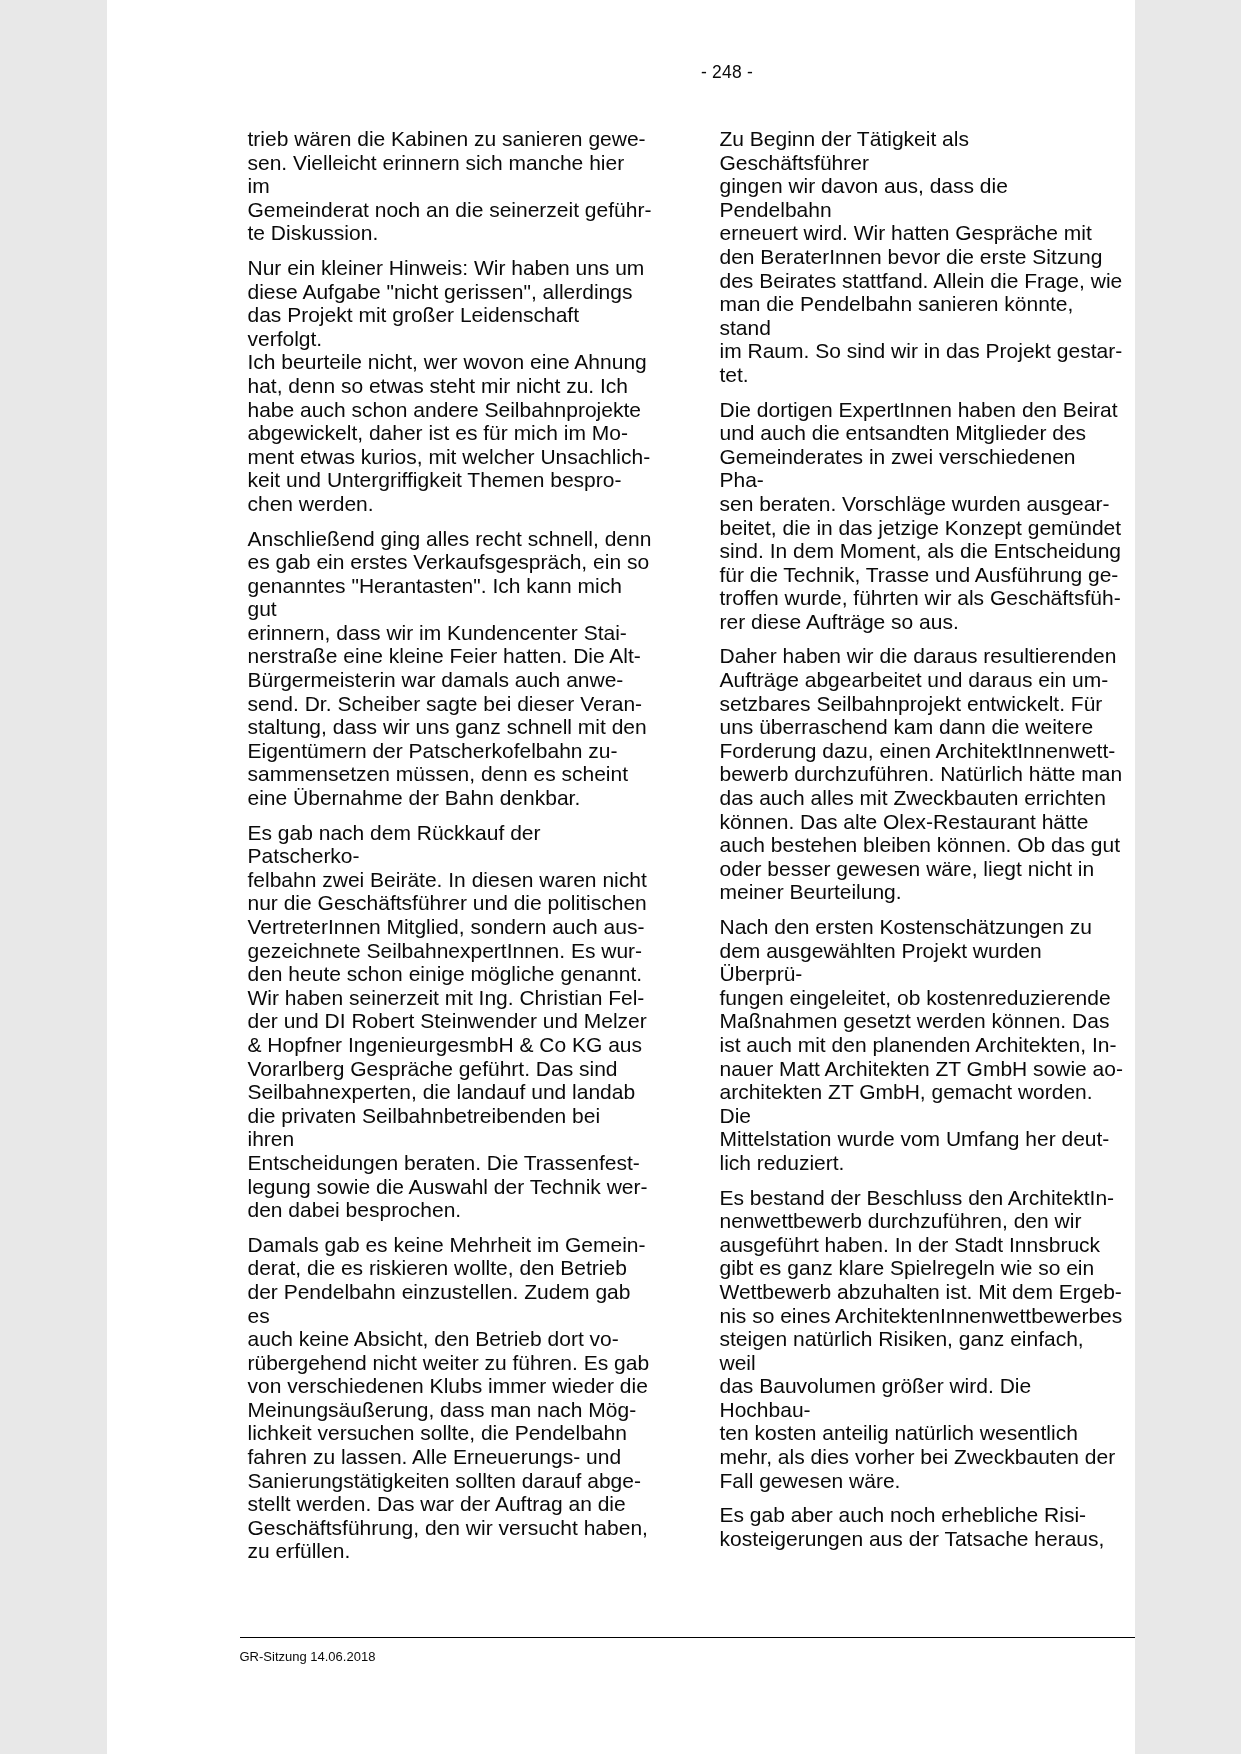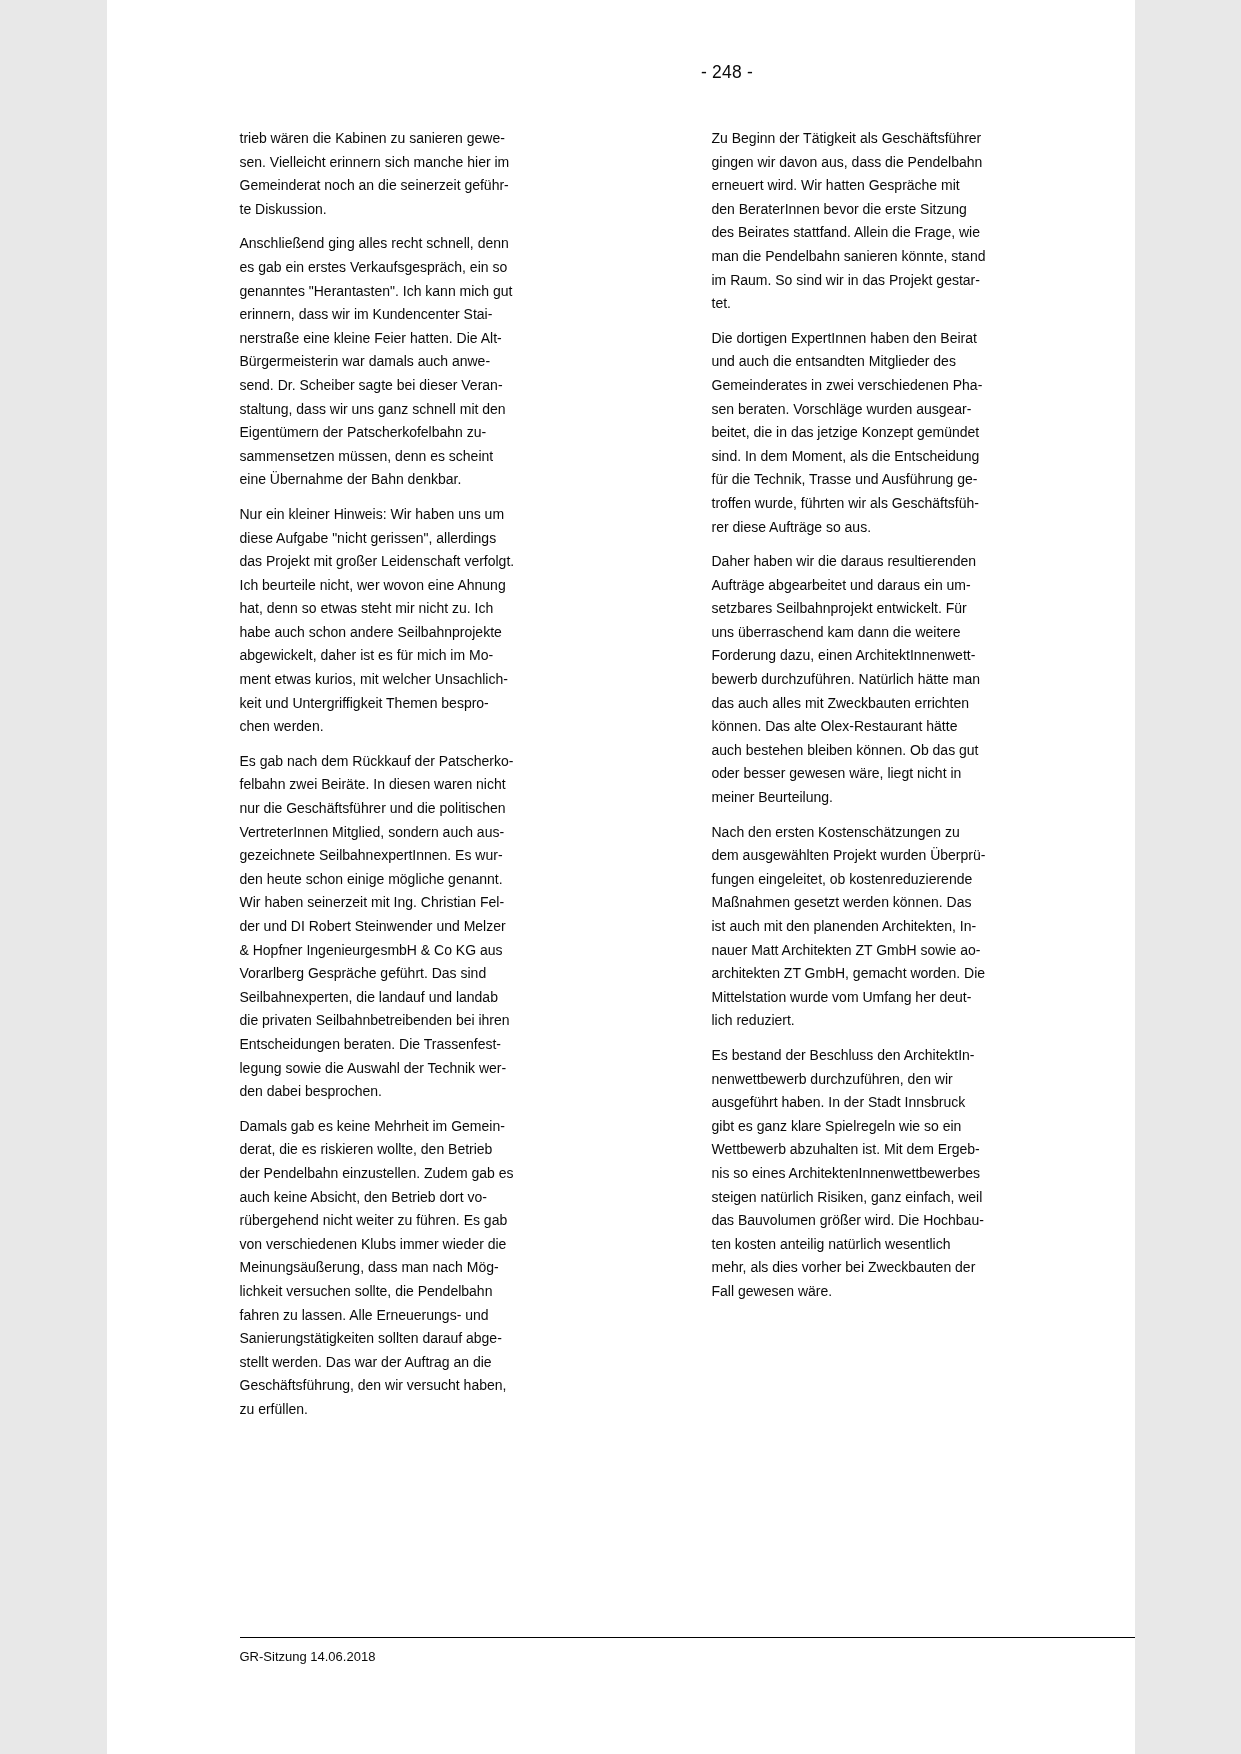--- a/index.html
+++ b/index.html
@@ -33,22 +33,22 @@
     width: 980px;
     display: flex;
     gap: 60px;
     align-items: flex-start;
   }
   .col {
     width: 412px;
     flex: 0 0 412px;
   }
   .col p {
-    margin: 0 0 11px 0;
-    font-size: 14px;
+    margin: 0 0 11px 8px;
+    font-size: 21px;
     line-height: 23.6px;
     white-space: pre-line;
     text-align: left;
   }
   .footer-rule {
     position: absolute;
     left: 133px;
     top: 1637px;
     width: 975px;
     border-top: 1.5px solid #000;
@@ -68,41 +68,41 @@
 
   <div class="page-number">- 248 -</div>
 
   <div class="columns">
 
     <div class="col">
       <p>trieb wären die Kabinen zu sanieren gewe-
 sen. Vielleicht erinnern sich manche hier im
 Gemeinderat noch an die seinerzeit geführ-
 te Diskussion.</p>
+      <p>Nur ein kleiner Hinweis: Wir haben uns um
+diese Aufgabe "nicht gerissen", allerdings
+das Projekt mit großer Leidenschaft verfolgt.
+Ich beurteile nicht, wer wovon eine Ahnung
+hat, denn so etwas steht mir nicht zu. Ich
+habe auch schon andere Seilbahnprojekte
+abgewickelt, daher ist es für mich im Mo-
+ment etwas kurios, mit welcher Unsachlich-
+keit und Untergriffigkeit Themen bespro-
+chen werden.</p>
       <p>Anschließend ging alles recht schnell, denn
 es gab ein erstes Verkaufsgespräch, ein so
 genanntes "Herantasten". Ich kann mich gut
 erinnern, dass wir im Kundencenter Stai-
 nerstraße eine kleine Feier hatten. Die Alt-
 Bürgermeisterin war damals auch anwe-
 send. Dr. Scheiber sagte bei dieser Veran-
 staltung, dass wir uns ganz schnell mit den
 Eigentümern der Patscherkofelbahn zu-
 sammensetzen müssen, denn es scheint
 eine Übernahme der Bahn denkbar.</p>
-      <p>Nur ein kleiner Hinweis: Wir haben uns um
-diese Aufgabe "nicht gerissen", allerdings
-das Projekt mit großer Leidenschaft verfolgt.
-Ich beurteile nicht, wer wovon eine Ahnung
-hat, denn so etwas steht mir nicht zu. Ich
-habe auch schon andere Seilbahnprojekte
-abgewickelt, daher ist es für mich im Mo-
-ment etwas kurios, mit welcher Unsachlich-
-keit und Untergriffigkeit Themen bespro-
-chen werden.</p>
       <p>Es gab nach dem Rückkauf der Patscherko-
 felbahn zwei Beiräte. In diesen waren nicht
 nur die Geschäftsführer und die politischen
 VertreterInnen Mitglied, sondern auch aus-
 gezeichnete SeilbahnexpertInnen. Es wur-
 den heute schon einige mögliche genannt.
 Wir haben seinerzeit mit Ing. Christian Fel-
 der und DI Robert Steinwender und Melzer
 &amp; Hopfner IngenieurgesmbH &amp; Co KG aus
 Vorarlberg Gespräche geführt. Das sind
@@ -168,20 +168,22 @@
 nenwettbewerb durchzuführen, den wir
 ausgeführt haben. In der Stadt Innsbruck
 gibt es ganz klare Spielregeln wie so ein
 Wettbewerb abzuhalten ist. Mit dem Ergeb-
 nis so eines ArchitektenInnenwettbewerbes
 steigen natürlich Risiken, ganz einfach, weil
 das Bauvolumen größer wird. Die Hochbau-
 ten kosten anteilig natürlich wesentlich
 mehr, als dies vorher bei Zweckbauten der
 Fall gewesen wäre.</p>
+      <p>Es gab aber auch noch erhebliche Risi-
+kosteigerungen aus der Tatsache heraus,</p>
     </div>
 
   </div>
 
   <div class="footer-rule"></div>
   <div class="footer-text">GR-Sitzung 14.06.2018</div>
 
 </div>
 
 </body></html>

